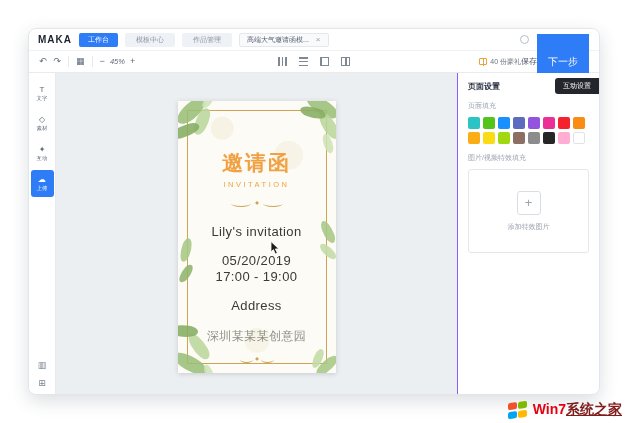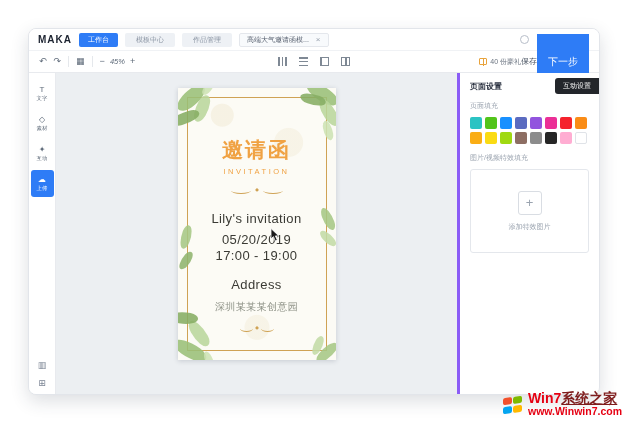--- a/index.html
+++ b/index.html
@@ -52,51 +52,51 @@
     align-items:center; padding:7px 0 6px; gap:3px; flex:0 0 auto; }
   .side-item { width:23px; height:27px; display:flex; flex-direction:column; align-items:center; justify-content:center;
     gap:1px; color:#5f6b7a; border-radius:3px; cursor:pointer; }
   .side-item .si-icon { font-size:8px; line-height:1; }
   .side-item .si-label { font-size:6px; line-height:1; transform:scale(.9); }
   .side-item.active { background:var(--accent,#2e7cf6); color:#fff; }
   .sidebar-bottom { margin-top:auto; display:flex; flex-direction:column; gap:9px; align-items:center; }
   .bot-icon { color:#7b8594; font-size:9px; cursor:pointer; line-height:1; }
 
   
-  .canvas { flex:1; position:relative; display:flex; justify-content:center; align-items:flex-start; padding-top:15px; min-width:0; }
+  .canvas { flex:1; position:relative; display:flex; justify-content:center; align-items:flex-start; padding-top:28px; min-width:0; }
   .card { width:158px; height:272px; background:#fcfbf5; box-shadow:0 1px 5px rgba(30,40,60,.18); position:relative;
     overflow:hidden; cursor:default; }
   .card::before { content:""; position:absolute; inset:0;
     background:
       radial-gradient(circle at 28% 10%, rgba(226,210,168,.22) 0 11px, transparent 12px),
       radial-gradient(circle at 70% 20%, rgba(226,210,168,.18) 0 14px, transparent 15px),
       radial-gradient(circle at 50% 88%, rgba(226,210,168,.18) 0 12px, transparent 13px); }
   .gold-frame { position:absolute; inset:9px; border:1px solid var(--gold,#d9ad5e); }
   .card-content { position:absolute; inset:0; display:flex; flex-direction:column; align-items:center; text-align:center; }
   .card-title { margin-top:48px; font-size:21px; font-weight:bold; letter-spacing:2px; color:var(--orange,#f0a243); }
   .card-sub { margin-top:3px; font-size:7.5px; letter-spacing:2.5px; color:var(--orange,#f0a243); }
   .flourish { width:60px; height:9px; margin-top:9px; position:relative;
     background:radial-gradient(circle at 50% 55%, var(--gold,#cfa254) 1.3px, transparent 1.8px); }
   .flourish::before,.flourish::after { content:""; position:absolute; top:2px; width:20px; height:6px;
     border-bottom:1px solid var(--gold,#cfa254); border-radius:0 0 50% 50%; }
   .flourish::before { left:4px; } .flourish::after { right:4px; }
   .flourish.small { width:42px; margin-top:9px; }
   .flourish.small::before,.flourish.small::after { width:13px; }
   .card-line { font-size:13px; color:#3a3a34; letter-spacing:.4px; cursor:text; }
   .l-name { margin-top:17px; }
-  .l-date { margin-top:6px; }
+  .l-date { margin-top:14px; }
   .l-time { margin-top:1px; }
   .l-addr-label { margin-top:14px; }
-  .l-addr { margin-top:8px; font-size:10px; color:#8d9186; }
+  .l-addr { margin-top:15px; font-size:12px; color:#8d9186; }
   .leafc { position:absolute; }
   .leaf { position:absolute; border-radius:70% 30% 65% 35% / 60% 40% 60% 40%; opacity:.88; }
   .cursor { position:absolute; left:92px; top:140px; z-index:5; }
 
   
-  .rightpanel { width:142px; background:#fff; border-left:3px solid #8b5cf6; padding:8px 10px; position:relative;
+  .rightpanel { width:142px; background:#fff; border-left:1px solid #8b5cf6; padding:8px 10px; position:relative;
     display:flex; flex-direction:column; gap:6px; flex:0 0 auto; }
   .panel-title { font-size:8px; font-weight:bold; color:#2a3140; }
   .interact-btn { position:absolute; top:5px; right:0; background:var(--dark,#23262b); color:#fff; font-size:7px;
     padding:3px 8px; border-radius:3px 0 0 3px; cursor:pointer; }
   .section-label { font-size:7px; color:#9aa3af; margin-top:3px; }
   .swatch-grid { display:grid; grid-template-columns:repeat(8,12px); gap:3px; }
   .swatch { width:12px; height:12px; border-radius:2px; cursor:pointer; }
   .bg-select { border:1px solid #d9dde3; border-radius:3px; height:17px; display:flex; align-items:center;
     justify-content:space-between; padding:0 6px; font-size:7.5px; color:#4b5563; cursor:pointer; }
   .chev { color:#9aa3af; font-size:7px; }
@@ -280,16 +280,15 @@
     <span class="winflag">
       <span class="wf-r"></span>
         <span class="wf-g"></span>
         <span class="wf-b"></span>
         <span class="wf-y"></span>
     </span>
     <span class="wm-text">
       <span class="wm-line1">
         <span class="wm-red">Win7</span><span class="wm-black">系统之家</span>
       </span>
-      <span class="wm-line2">www.Winwin7.com</span>
     </span>
   </div>
 </div>
 
 </body></html>

